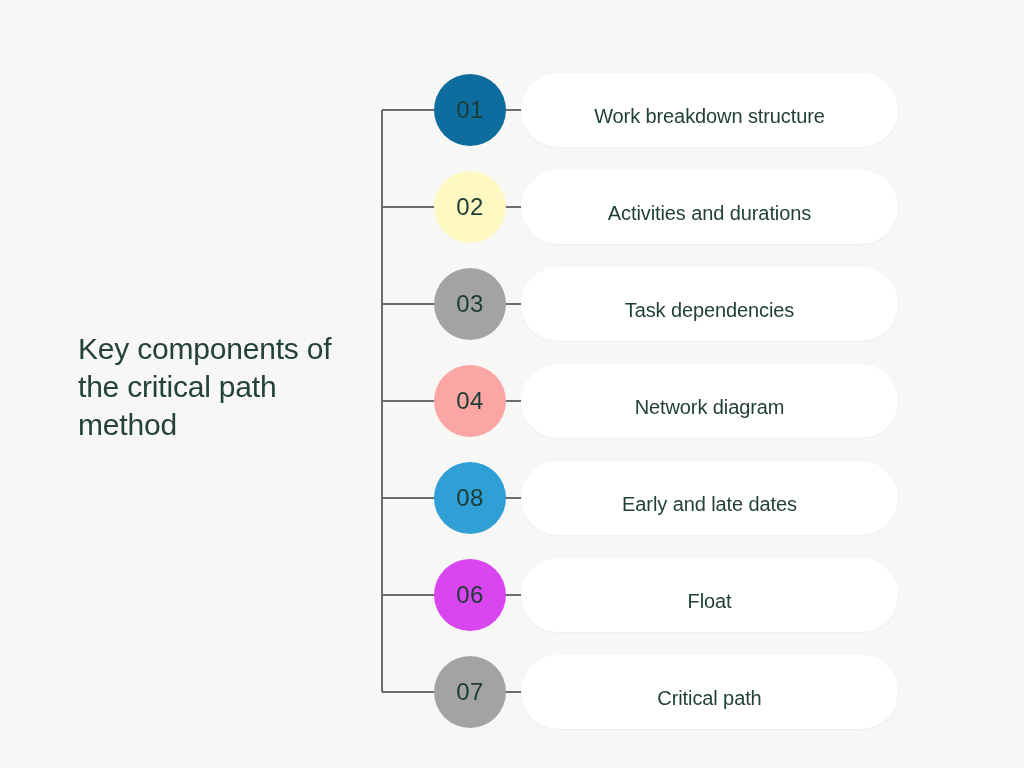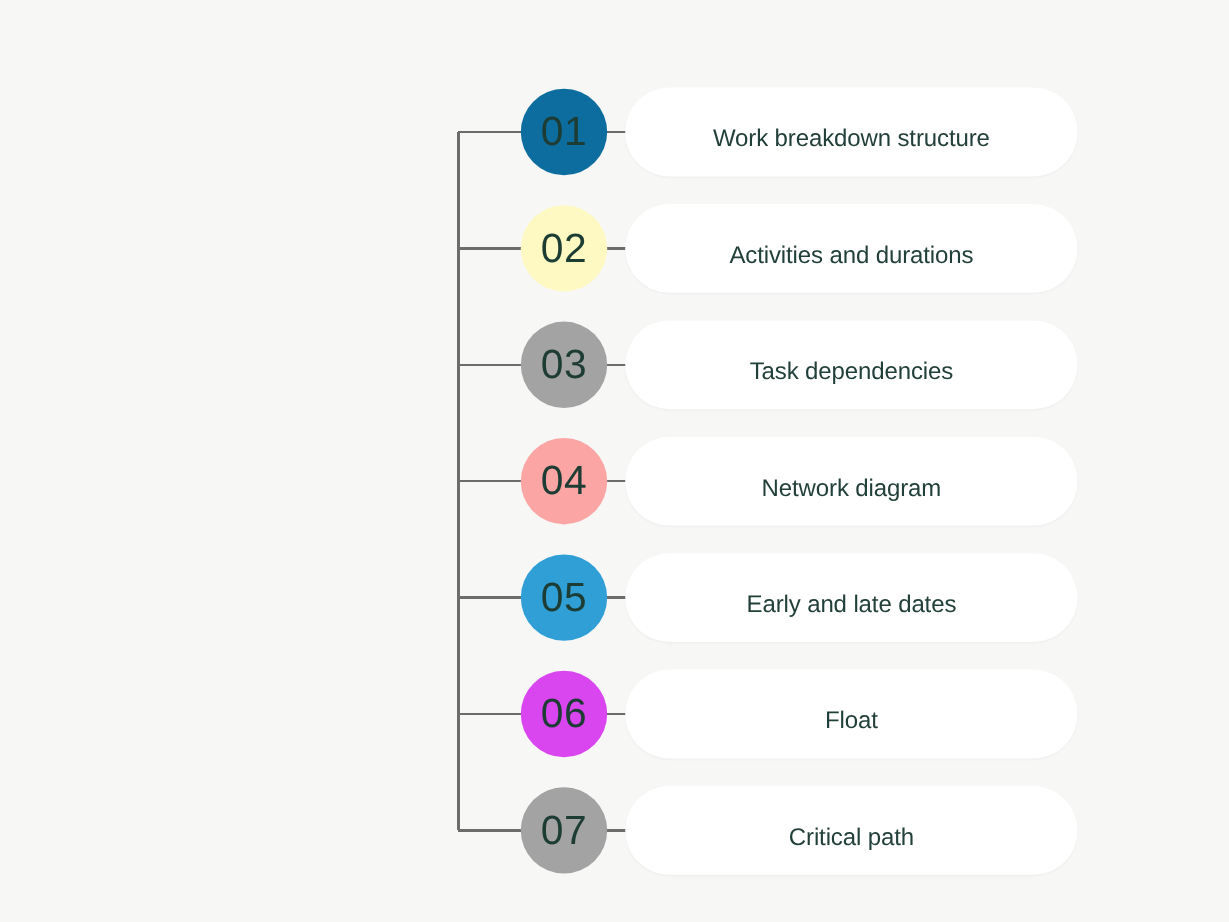--- a/index.html
+++ b/index.html
@@ -74,30 +74,33 @@
     left: 434px;
     top: -36px;
     width: 72px;
     height: 72px;
     border-radius: 50%;
     display: flex;
     align-items: center;
     justify-content: center;
   }
   .bubble-num {
-    font-size: 34px;
+    font-size: 24px;
     letter-spacing: 0.5px;
     color: #1d3c34;
   }
 </style>
 </head>
 <body>
 
 <div id="stage">
 
+  <div id="title">Key components of
+the critical path
+method</div>
 
   <svg id="spine" viewBox="0 0 1024 768" width="1024" height="768" aria-hidden="true">
     <g stroke="#6c6c6c" stroke-width="2" fill="none" shape-rendering="crispEdges">
       <line x1="382" y1="110" x2="382" y2="692"></line>
       <line x1="382" y1="110" x2="436" y2="110"></line>
       <line x1="382" y1="207" x2="436" y2="207"></line>
       <line x1="382" y1="304" x2="436" y2="304"></line>
       <line x1="382" y1="401" x2="436" y2="401"></line>
       <line x1="382" y1="498" x2="436" y2="498"></line>
       <line x1="382" y1="595" x2="436" y2="595"></line>
@@ -146,21 +149,21 @@
     <div class="bubble" style="background:#fca5a5">
       <span class="bubble-num">04</span>
     </div>
   </div>
 
   <div class="row" style="top:498px">
     <div class="card">
       <span class="card-label">Early and late dates</span>
     </div>
     <div class="bubble" style="background:#2f9fd6">
-      <span class="bubble-num">05</span>
+      <span class="bubble-num">08</span>
     </div>
   </div>
 
   <div class="row" style="top:595px">
     <div class="card">
       <span class="card-label">Float</span>
     </div>
     <div class="bubble" style="background:#d946ef">
       <span class="bubble-num">06</span>
     </div>

